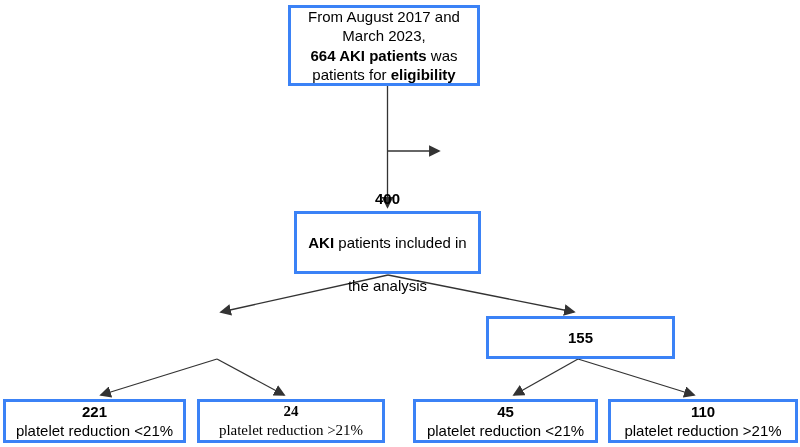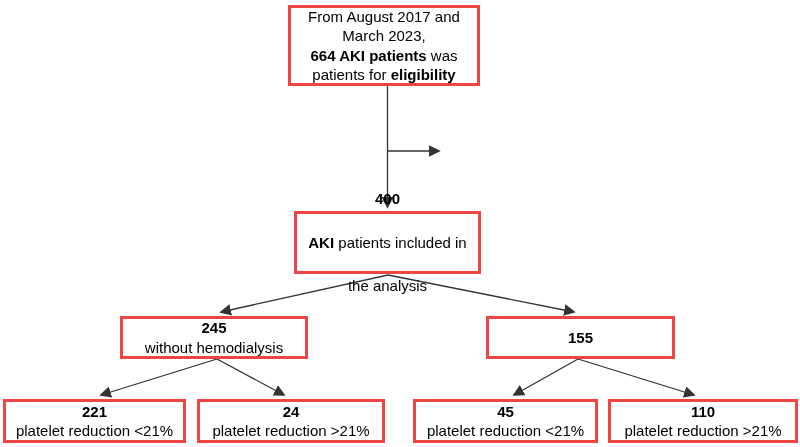--- a/index.html
+++ b/index.html
@@ -19,21 +19,21 @@
   .connectors {
     position: absolute;
     left: 0;
     top: 0;
     width: 800px;
     height: 447px;
   }
   .box {
     position: absolute;
     box-sizing: border-box;
-    border: 3px solid #ef4444;
+    border: 3px solid #3b82f6;
     background: #ffffff;
     display: flex;
     flex-direction: column;
     justify-content: center;
     align-items: center;
     text-align: center;
     font-size: 15px;
     line-height: 19.5px;
   }
   .ln {
@@ -42,21 +42,21 @@
   .b {
     font-weight: 700;
   }
   
   .box-assessed      { left: 288px; top: 5px;   width: 192px; height: 81px; }
   .box-excluded      { left: 443px; top: 97px;  width: 190px; height: 103px; }
   .box-included      { left: 294px; top: 211px; width: 187px; height: 63px; gap: 24px; }
   .box-without-hd    { left: 120px; top: 316px; width: 188px; height: 43px; }
   .box-with-hd       { left: 486px; top: 316px; width: 189px; height: 43px; }
   .box-without-hd-lo { left: 3px;   top: 399px; width: 183px; height: 44px; }
-  .box-without-hd-hi { left: 197px; top: 399px; width: 188px; height: 44px; }
+  .box-without-hd-hi { left: 197px; top: 399px; width: 188px; height: 44px; font-family: Liberation Serif, serif; }
   .box-with-hd-lo    { left: 413px; top: 399px; width: 185px; height: 44px; }
   .box-with-hd-hi    { left: 608px; top: 399px; width: 190px; height: 44px; }
 </style>
 </head>
 <body>
 
 <div class="canvas">
 
   <svg class="connectors" viewBox="0 0 800 447" xmlns="http://www.w3.org/2000/svg">
     <defs>
@@ -81,24 +81,20 @@
     <div class="ln"><span>patients for </span><span class="b">eligibility</span></div>
   </div>
 
 
   <div class="box box-included">
     <div class="ln b"><span>400</span></div>
     <div class="ln"><span class="b">AKI</span><span> patients included in</span></div>
     <div class="ln"><span>the analysis</span></div>
   </div>
 
-  <div class="box box-without-hd">
-    <div class="ln b"><span>245</span></div>
-    <div class="ln"><span>without hemodialysis</span></div>
-  </div>
 
   <div class="box box-with-hd">
     <div class="ln b"><span>155</span></div>
   </div>
 
   <div class="box box-without-hd-lo">
     <div class="ln b"><span>221</span></div>
     <div class="ln"><span>platelet reduction &lt;21%</span></div>
   </div>
 

